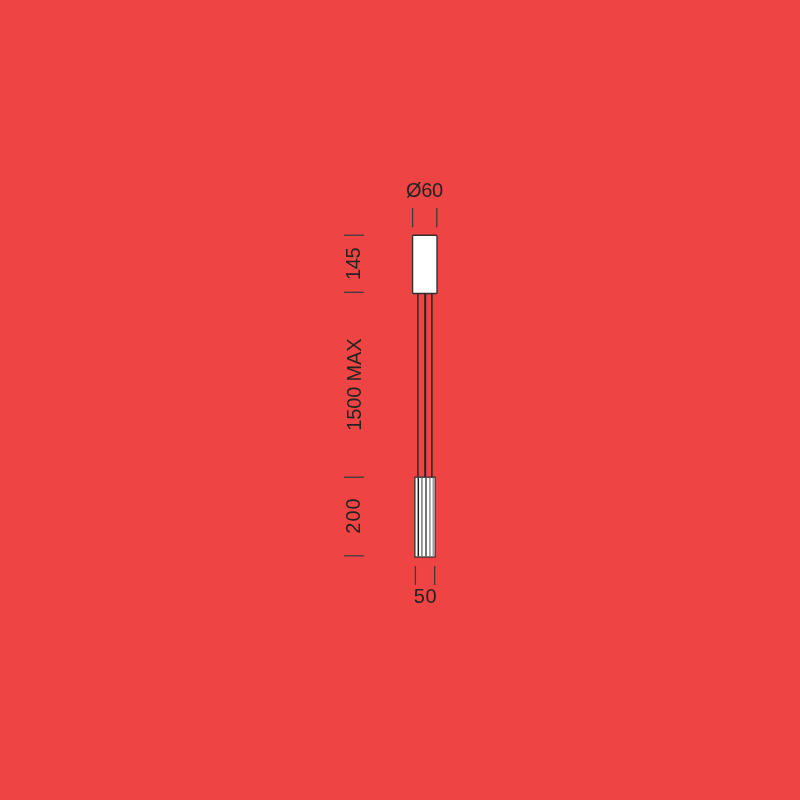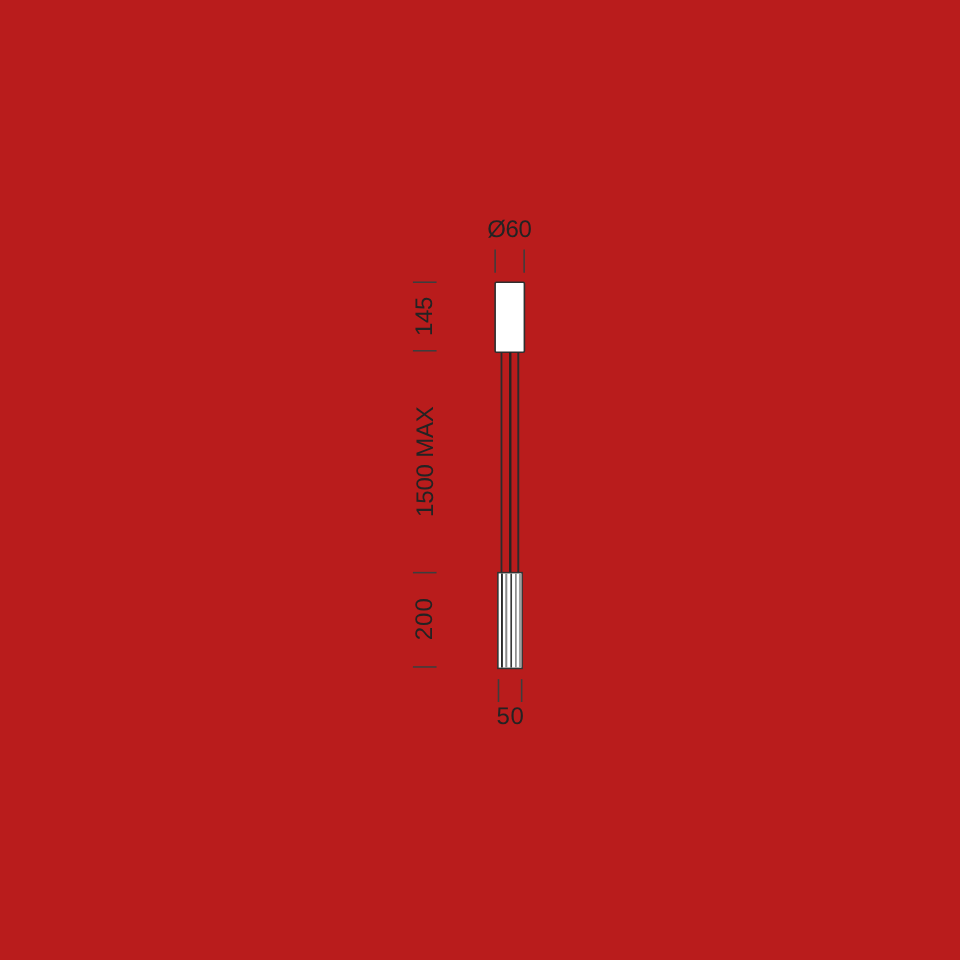--- a/index.html
+++ b/index.html
@@ -1,16 +1,16 @@
 <!DOCTYPE html>
 <html><head>
 <meta charset="utf-8">
 <style>
   html,body{margin:0;padding:0;background:#ffffff;}
-  .page{position:relative;width:800px;height:800px;background:#b91c1c;overflow:hidden;}
+  .page{position:relative;width:800px;height:800px;background:#ef4444;overflow:hidden;}
   svg{display:block;}
   text{font-family:"Liberation Sans",sans-serif;fill:#232323;-webkit-font-smoothing:antialiased;}
 </style>
 </head>
 <body>
 <div class="page">
 <svg width="800" height="800" viewBox="0 0 800 800">
 
   <text x="424.4" y="197.4" font-size="20" text-anchor="middle" letter-spacing="-0.3">Ø60</text>
 

